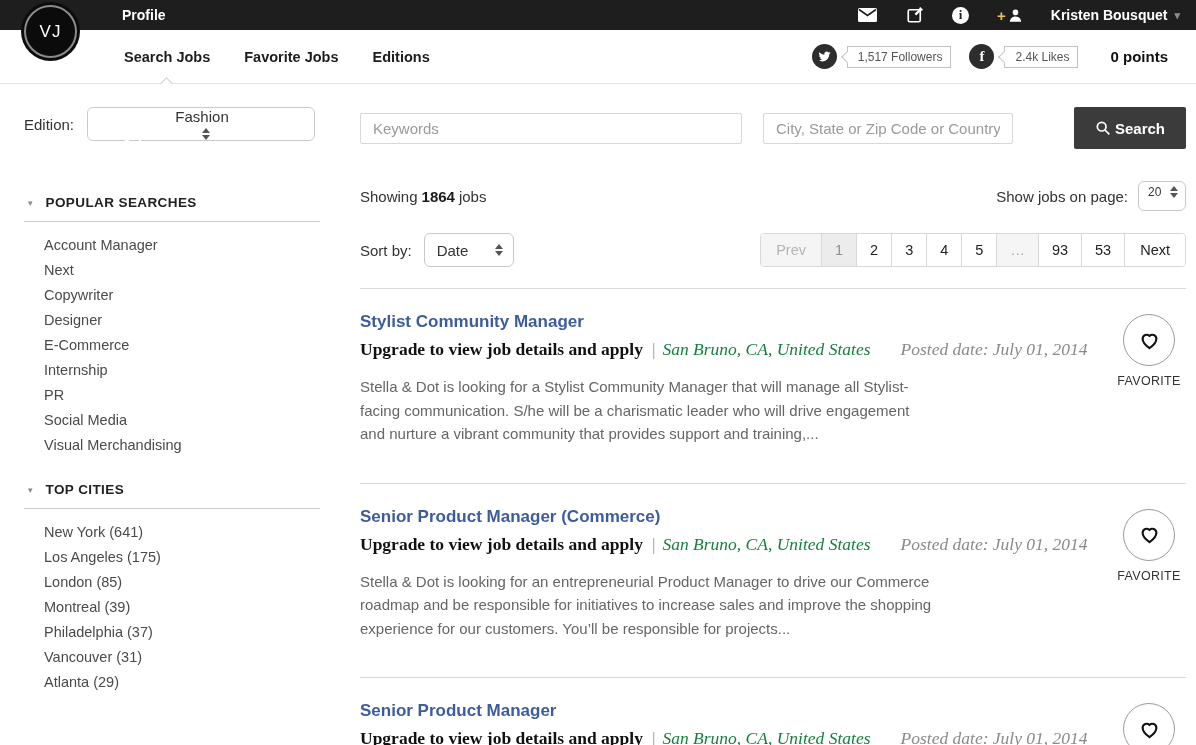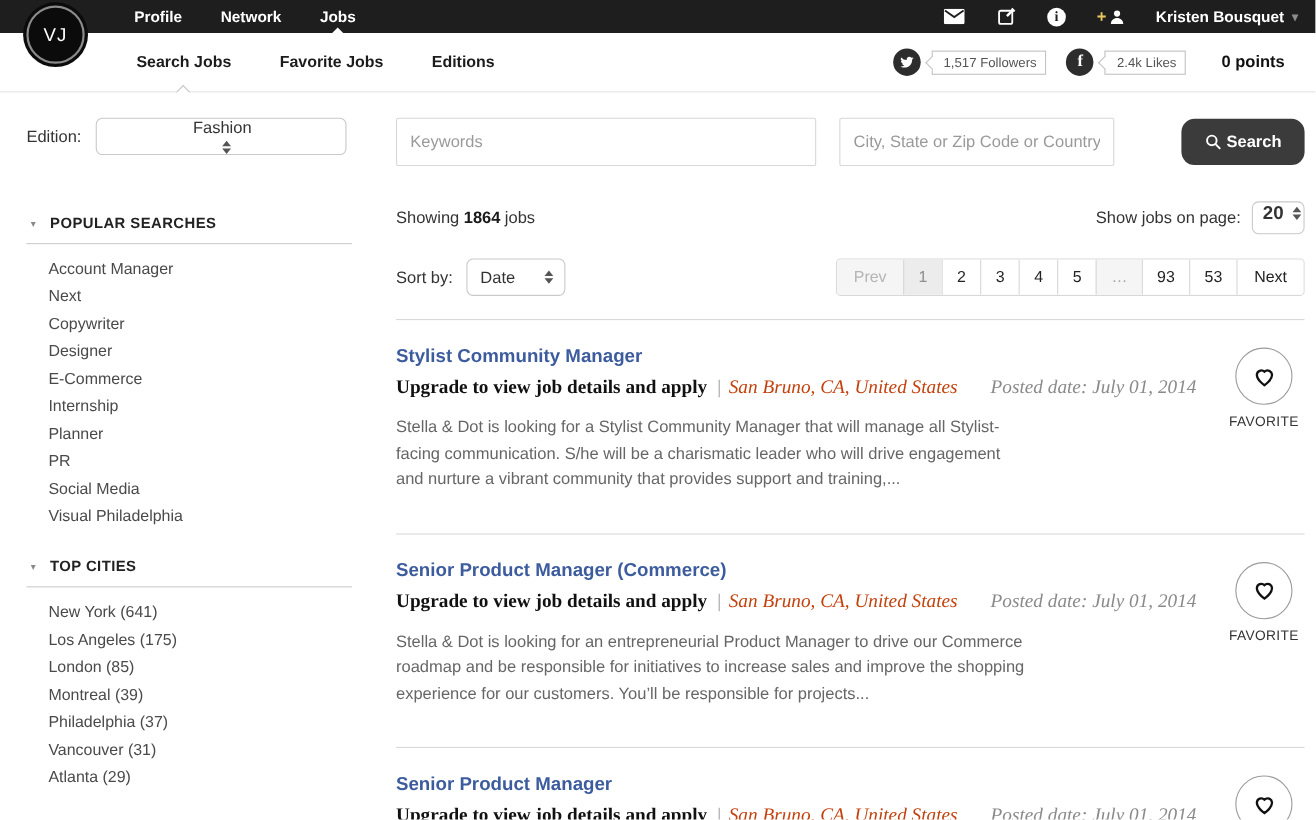--- a/index.html
+++ b/index.html
@@ -19,21 +19,21 @@
     position:absolute; top:2px; left:21px; width:59px; height:59px;
     border-radius:50%; background:#0b0b0b; z-index:20;
     display:flex; align-items:center; justify-content:center;
     color:#fff; font-size:17px; letter-spacing:1px;
   }
   .logo::before {
     content:""; position:absolute; inset:3px; border-radius:50%;
     border:2px solid #8b8b8b;
   }
   .logo span { position:relative; }
-  .top-nav { display:flex; gap:35px; margin-left:122px; }
+  .top-nav { display:flex; gap:35px; margin-left:122px;flex-direction:column; }
   .top-nav .nav-item {
     position:relative; color:#fff; font-weight:bold; font-size:14px;
     line-height:30px; cursor:pointer;
   }
   .nav-caret-up {
     position:absolute; bottom:0; left:50%; transform:translateX(-50%);
     width:0; height:0; border-left:5px solid transparent;
     border-right:5px solid transparent; border-bottom:5px solid #fff;
   }
   .top-actions { margin-left:auto; display:flex; align-items:center; gap:28px; padding-right:16px; }
@@ -46,21 +46,21 @@
   .add-user { display:flex; align-items:center; gap:2px; cursor:pointer; }
   .plus-glyph { color:#e9c75e; font-size:15px; font-weight:bold; line-height:1; }
   .user-menu { display:flex; align-items:center; gap:7px; color:#fff; font-weight:bold; font-size:14px; cursor:pointer; }
   .user-caret { color:#8d8d8d; font-size:11px; }
 
   
   .subnav {
     height:54px; background:#fff; border-bottom:1px solid #e3e3e3;
     display:flex; align-items:stretch; padding-left:124px; position:relative;
   }
-  .sub-tabs { display:flex; gap:44px; }
+  .sub-tabs { display:flex; gap:34px; }
   .sub-tab {
     position:relative; font-weight:bold; font-size:14.5px; color:#1c1c1c;
     line-height:54px; cursor:pointer;
   }
   .sub-tab.active .tab-notch {
     content:""; position:absolute; bottom:-5px; left:50%; margin-left:-5px;
     width:9px; height:9px; background:#fff;
     border-left:1px solid #ccc; border-top:1px solid #ccc;
     transform:rotate(45deg); z-index:5;
   }
@@ -101,57 +101,57 @@
   .side-header .tri { color:#8a8a8a; font-size:9px; }
   .side-header .t { font-weight:bold; font-size:13.5px; letter-spacing:.4px; color:#222; }
   .side-hr { width:296px; border:none; border-top:1px solid #ccc; margin:0 0 11px 0; }
   .side-list { list-style:none; margin:0 0 24px 0; padding:0 0 0 20px; }
   .side-list li { font-size:14.5px; color:#4a4a4a; line-height:25px; cursor:pointer; }
 
   
   .main { flex:1; }
   .search-row { display:flex; align-items:center; margin-bottom:32px; }
   .text-input {
-    height:44px; border:1px solid #d8d8d8; border-radius:2px; padding:0 12px;
+    height:31px; border:1px solid #d8d8d8; border-radius:2px; padding:0 12px;
     font-size:15px; color:#333; font-family:"Liberation Sans", sans-serif; outline:none;
   }
   .text-input::placeholder { color:#9a9a9a; }
   .kw-input { width:382px; }
   .loc-input { width:250px; margin-left:21px; }
   .search-btn {
     margin-left:auto; width:112px; height:42px; background:#3b3b3b; color:#fff;
-    border:none; border-radius:12px; font-size:15px; font-weight:bold;
+    border:none; border-radius:2px; font-size:15px; font-weight:bold;
     font-family:"Liberation Sans", sans-serif;
     display:flex; align-items:center; justify-content:center; gap:4px; cursor:pointer;
   }
   .showing-row { display:flex; align-items:center; font-size:15px; color:#333; margin-bottom:22px; }
   .showing-row b { margin:0 4px; color:#1a1a1a; }
   .perpage { margin-left:auto; display:flex; align-items:center; gap:10px; }
-  .perpage-select { width:48px; height:30px; padding:0 7px 8px 9px; font-size:17px;font-weight:bold; }
+  .perpage-select { width:48px; height:30px; padding:0 7px 8px 9px; font-size:12px; }
   .sort-row { display:flex; align-items:center; margin-bottom:21px; font-size:15px; color:#333; }
   .sort-select { width:90px; height:34px; margin-left:12px; }
   .pagination {
     margin-left:auto; display:inline-flex; border:1px solid #d8d8d8; border-radius:4px;
     overflow:hidden; font-size:14.5px;
   }
   .page-cell { padding:8px 13px; border-left:1px solid #d8d8d8; color:#222; background:#fff; cursor:pointer; }
   .page-cell:first-child { border-left:none; }
   .page-cell.prev { color:#b5b5b5; background:#f5f5f5; padding:8px 15px; }
   .page-cell.current { color:#8f8f8f; background:#ececec; cursor:default; }
   .page-cell.gap { color:#a8a8a8; background:#f5f5f5; cursor:default; }
   .page-cell.wide { padding:8px 15px; }
 
   
   .job { border-top:1px solid #d9d9d9; padding-top:23px; margin-bottom:37px; display:flex; }
   .job-main { flex:1; }
   .job-title { margin:0 0 7px 0; font-size:17px; font-weight:bold; color:#3d5c9e; cursor:pointer; }
   .job-meta { font-family:"Liberation Serif", serif; font-size:17.5px; margin-bottom:15px; white-space:nowrap; }
   .job-meta .upgrade { font-weight:bold; color:#111; }
   .job-meta .pipe { color:#9a9a9a; margin:0 7px 0 9px; }
-  .job-meta .loc { font-style:italic; color:#c2410c; }
+  .job-meta .loc { font-style:italic; color:#15803d; }
   .job-meta .posted { font-style:italic; color:#8a8a8a; margin-left:30px; }
   .job-desc { margin:0; font-size:15px; line-height:23.5px; color:#666; max-width:578px; }
   .job-fav { width:74px; margin-left:auto; display:flex; flex-direction:column; align-items:center; padding-top:2px; flex-shrink:0; }
   .fav-btn {
     width:52px; height:52px; border-radius:50%; border:1px solid #9b9b9b; background:#fff;
     display:flex; align-items:center; justify-content:center; cursor:pointer; padding:0;
   }
   .fav-label { margin-top:8px; font-size:12.5px; color:#333; letter-spacing:.3px; }
 </style>
 </head>
@@ -235,24 +235,23 @@
       <span class="t">POPULAR SEARCHES</span>
     </div>
     <hr class="side-hr">
     <ul class="side-list">
       <li>Account Manager</li>
       <li>Next</li>
       <li>Copywriter</li>
       <li>Designer</li>
       <li>E-Commerce</li>
       <li>Internship</li>
-      <li>Planner</li>
       <li>PR</li>
       <li>Social Media</li>
-      <li>Visual Philadelphia</li>
+      <li>Visual Merchandising</li>
     </ul>
 
     <div class="side-header">
       <span class="tri">▾</span>
       <span class="t">TOP CITIES</span>
     </div>
     <hr class="side-hr">
     <ul class="side-list">
       <li>New York (641)</li>
       <li>Los Angeles (175)</li>

